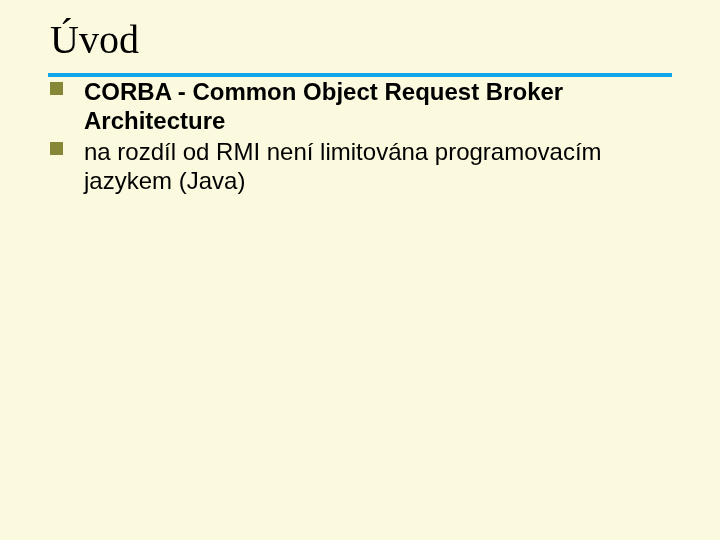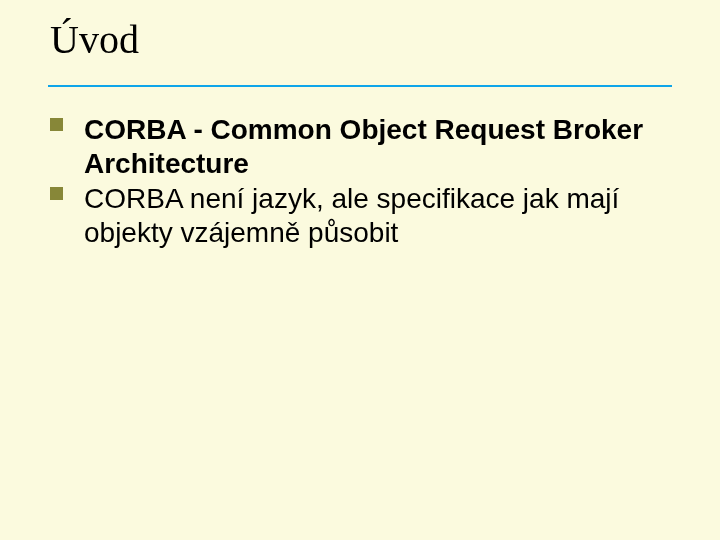--- a/index.html
+++ b/index.html
@@ -15,40 +15,39 @@
     color: #000;
   }
   .slide {
     box-sizing: border-box;
     width: 720px;
     height: 540px;
     padding: 12px 48px 40px 48px;
     position: relative;
   }
   .title-wrap {
-    border-bottom: 2px solid #0ea5e9;
-    padding-bottom: 22px;
-    margin-bottom: 26px;
+    border-bottom: 4px solid #0ea5e9;
+    padding-bottom: 10px;
   }
   .title {
     font-family: "Times New Roman", Times, serif;
     font-size: 40px;
     font-weight: 400;
     margin: 0;
     padding: 4px 0 0 2px;
   }
   ul.bullets {
     list-style: none;
     margin: 0;
     padding: 0 0 0 2px;
   }
   ul.bullets li {
     position: relative;
     padding-left: 34px;
-    font-size: 28px;
+    font-size: 24px;
     line-height: 1.22;
     margin-bottom: 1px;
     font-weight: 400;
   }
   ul.bullets li .bullet-square {
     position: absolute;
     left: 0;
     top: 5px;
     width: 13px;
     height: 13px;
@@ -65,16 +64,16 @@
   <div class="title-wrap">
     <h1 class="title">Úvod</h1>
   </div>
   <ul class="bullets">
     <li>
       <span class="bullet-square"></span>
       <span class="bold-run">CORBA  - Common Object Request Broker Architecture</span><span></span>
     </li>
     <li>
       <span class="bullet-square"></span>
-      <span class="bold-run"></span><span>CORBA není jazyk, ale specifikace jak mají objekty vzájemně působit</span>
+      <span class="bold-run"></span><span>na rozdíl od RMI není limitována programovacím jazykem (Java)</span>
     </li>
   </ul>
 </div>
 
 </body></html>

